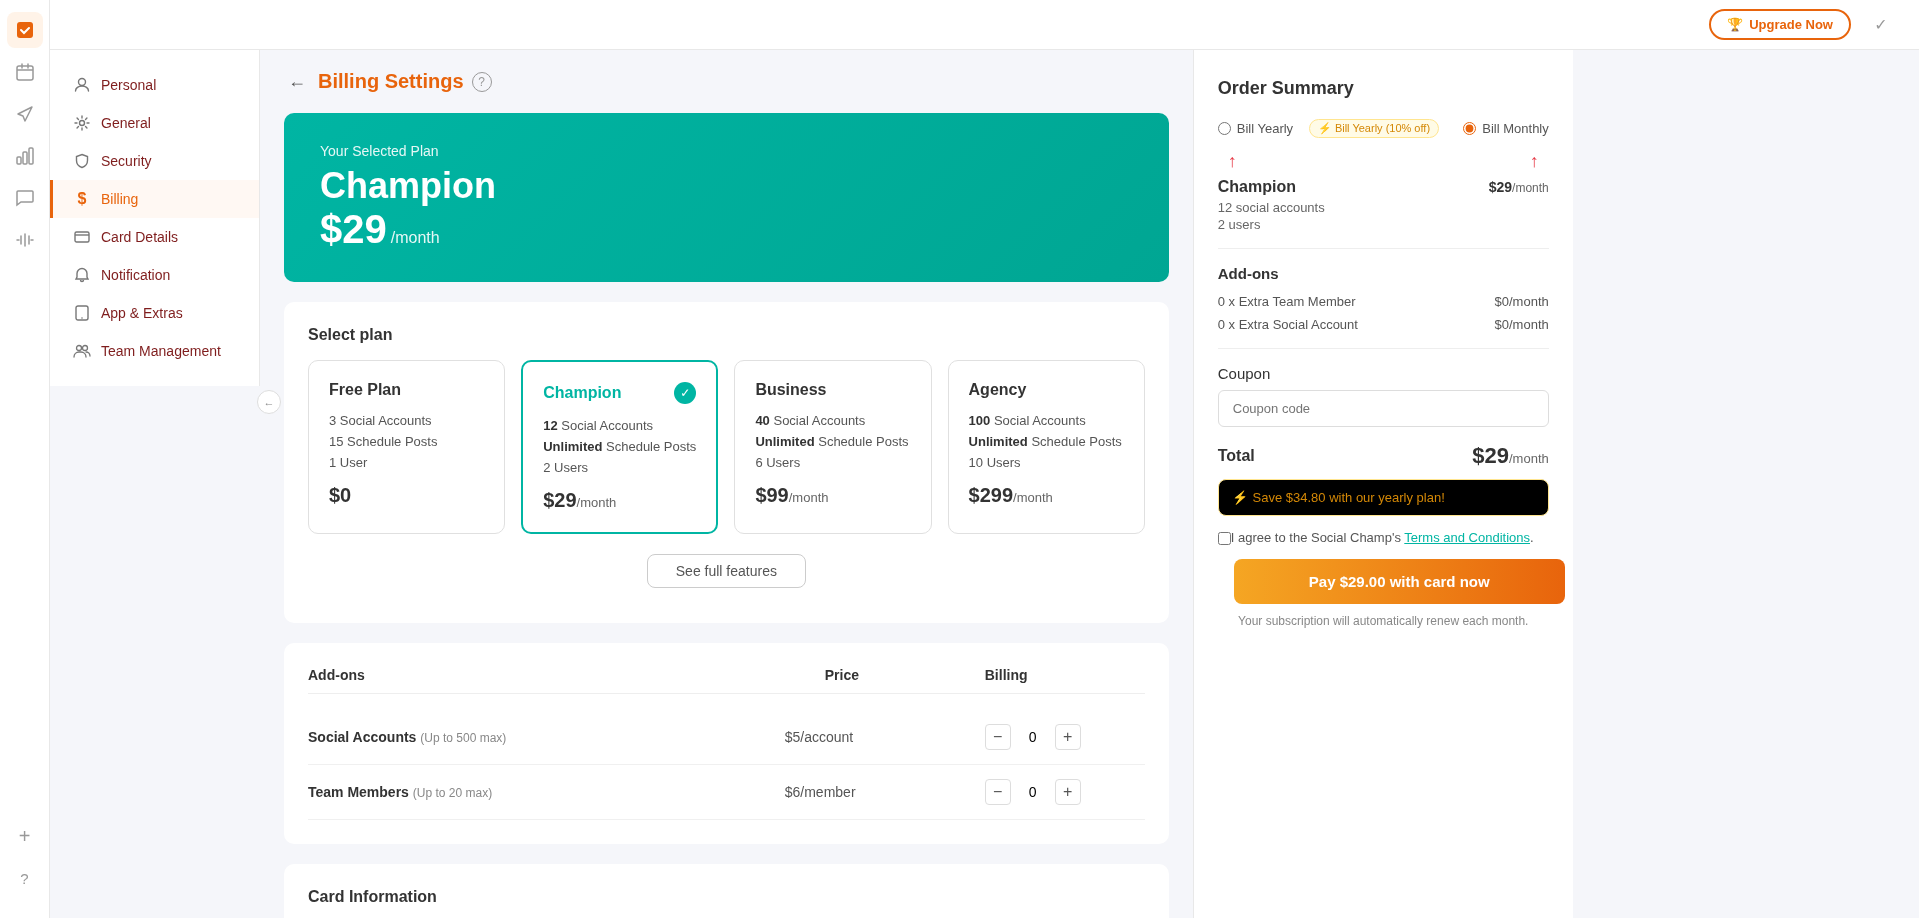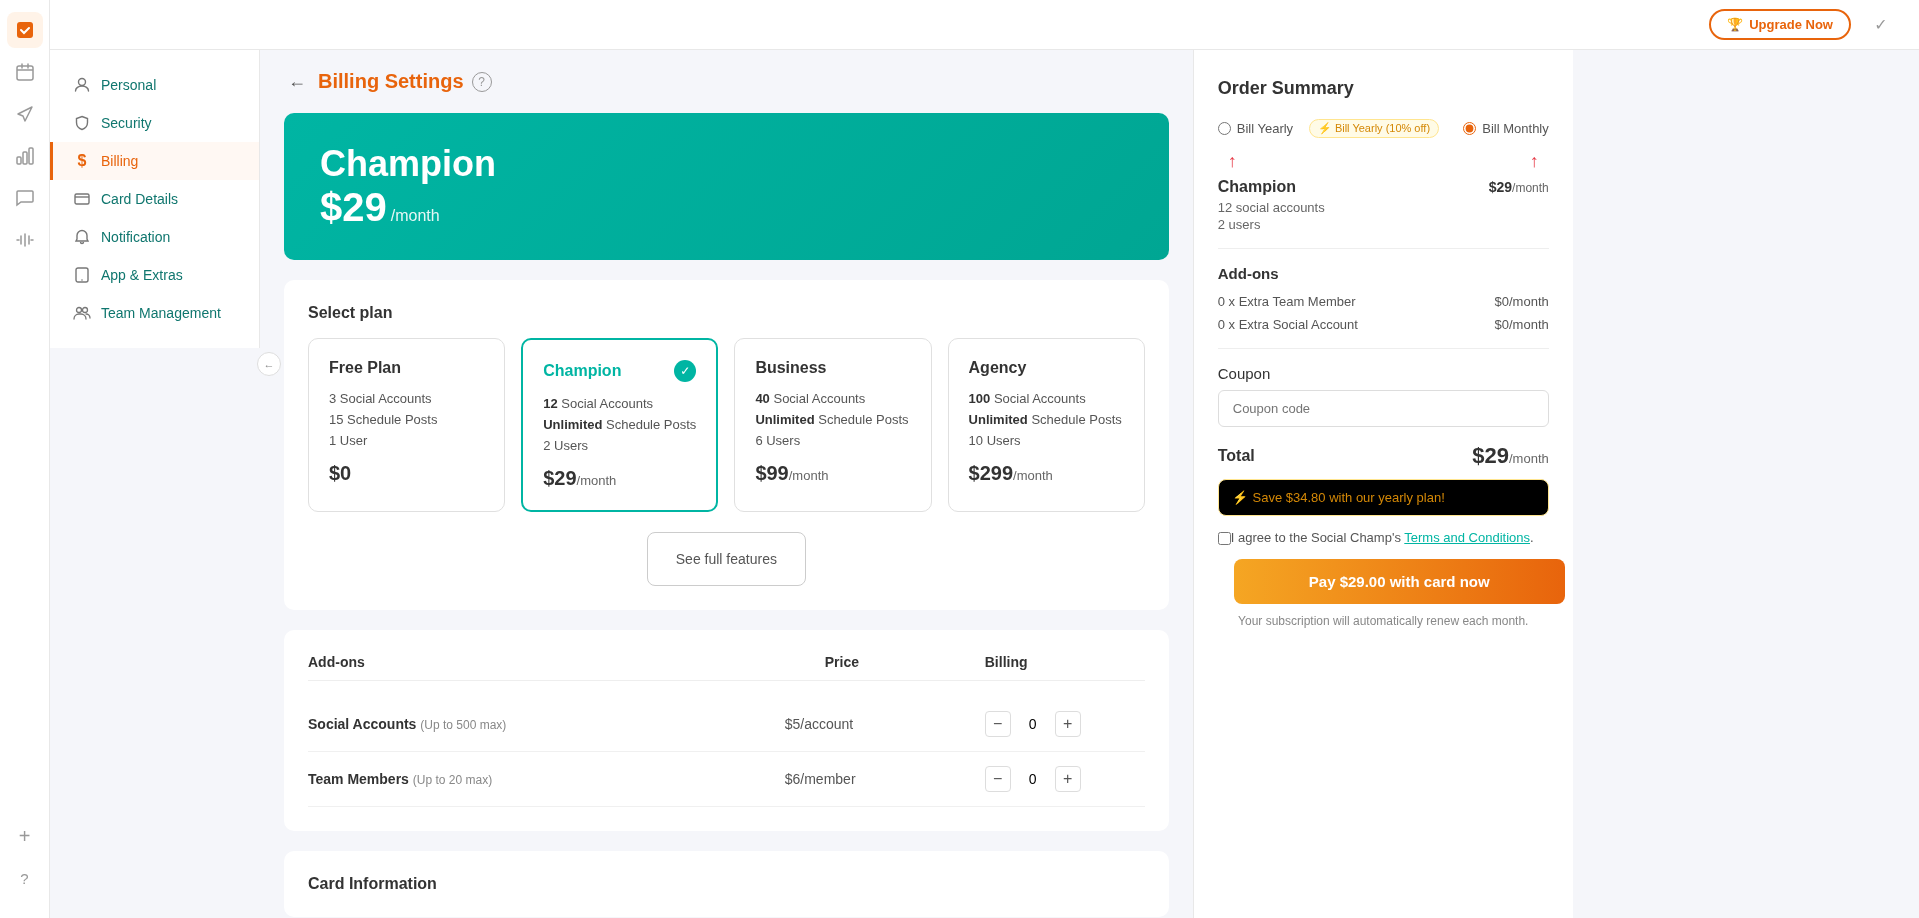--- a/index.html
+++ b/index.html
@@ -38,21 +38,21 @@
       padding: 16px 0;
       display: flex;
       flex-direction: column;
     }
     .sidebar-item {
       display: flex;
       align-items: center;
       gap: 10px;
       padding: 10px 20px;
       cursor: pointer;
-      color: #0f766e;
+      color: #7f1d1d;
       font-size: 14px;
       border-left: 3px solid transparent;
     }
     .sidebar-item.active { color: #e8640c; border-left: 3px solid #e8640c; background: #fff8f3; font-weight: 500; }
     .sidebar-item .si-icon { width: 18px; height: 18px; display: flex; align-items: center; justify-content: center; color: inherit; font-size: 15px; }
     .sidebar-collapse-btn {
       position: absolute;
       bottom: 300px;
       right: -12px;
       width: 24px; height: 24px;
@@ -130,25 +130,25 @@
     .plan-card-name { font-size: 16px; font-weight: 700; color: #333; }
     .plan-card-name.teal { color: #00b5a3; }
     .plan-check { width: 22px; height: 22px; border-radius: 50%; background: #00b5a3; display: flex; align-items: center; justify-content: center; color: #fff; font-size: 12px; }
     .plan-feature { font-size: 13px; color: #555; margin-bottom: 6px; }
     .plan-feature strong { color: #333; }
     .plan-price-tag { font-size: 20px; font-weight: 700; color: #333; margin-top: 14px; }
     .plan-price-tag .per-m { font-size: 13px; font-weight: 400; color: #666; }
 
     .see-features-btn {
       display: block;
-      margin: 20px auto 0;
+      margin: 20px auto 11px;
       background: #fff;
       border: 1.5px solid #ccc;
       border-radius: 8px;
-      padding: 18px 28px;
+      padding: 8px 28px;
       font-size: 14px;
       color: #555;
       cursor: pointer;
     }
 
     
     .addons-section {
       background: #fff;
       border-radius: 10px;
       padding: 24px;
@@ -319,20 +319,29 @@
         <svg width="16" height="16" viewBox="0 0 16 16" fill="none">
             <circle cx="8" cy="5" r="3.5" stroke="#777" stroke-width="1.4"></circle>
             <path d="M1.5 14c0-3 3-5 6.5-5s6.5 2 6.5 5" stroke="#777" stroke-width="1.4" stroke-linecap="round"></path>
           </svg>
       </span>
       <span>Personal</span>
     </div>
     <div class="sidebar-item">
       <span class="si-icon">
         <svg width="16" height="16" viewBox="0 0 16 16" fill="none">
+            <circle cx="8" cy="8" r="2.5" stroke="#777" stroke-width="1.4"></circle>
+            <path d="M8 1v2M8 13v2M1 8h2M13 8h2M3.05 3.05l1.41 1.41M11.54 11.54l1.41 1.41M3.05 12.95l1.41-1.41M11.54 4.46l1.41-1.41" stroke="#777" stroke-width="1.4" stroke-linecap="round"></path>
+          </svg>
+      </span>
+      <span>General</span>
+    </div>
+    <div class="sidebar-item">
+      <span class="si-icon">
+        <svg width="16" height="16" viewBox="0 0 16 16" fill="none">
             <path d="M8 1.5l5.5 2v4c0 3.5-2.5 6-5.5 7-3-1-5.5-3.5-5.5-7v-4z" stroke="#777" stroke-width="1.4"></path>
           </svg>
       </span>
       <span>Security</span>
     </div>
     <div class="sidebar-item active">
       <span class="si-icon" style="color:#e8640c;font-weight:700;font-size:16px;">$</span>
       <span>Billing</span>
     </div>
     <div class="sidebar-item">
@@ -383,20 +392,21 @@
 
     <div class="billing-header">
       <button class="back-btn">
         <span>←</span>
       </button>
       <span class="billing-title">Billing Settings</span>
       <div class="help-icon">?</div>
     </div>
 
     <div class="selected-plan-banner">
+      <div class="label">Your Selected Plan</div>
       <div class="plan-name">Champion</div>
       <div class="plan-price">
         <span>$29</span>
         <span class="per">/month</span>
       </div>
     </div>
 
     <div class="plan-select-section">
       <div class="plan-select-title">Select plan</div>
       <div class="plans-grid">

